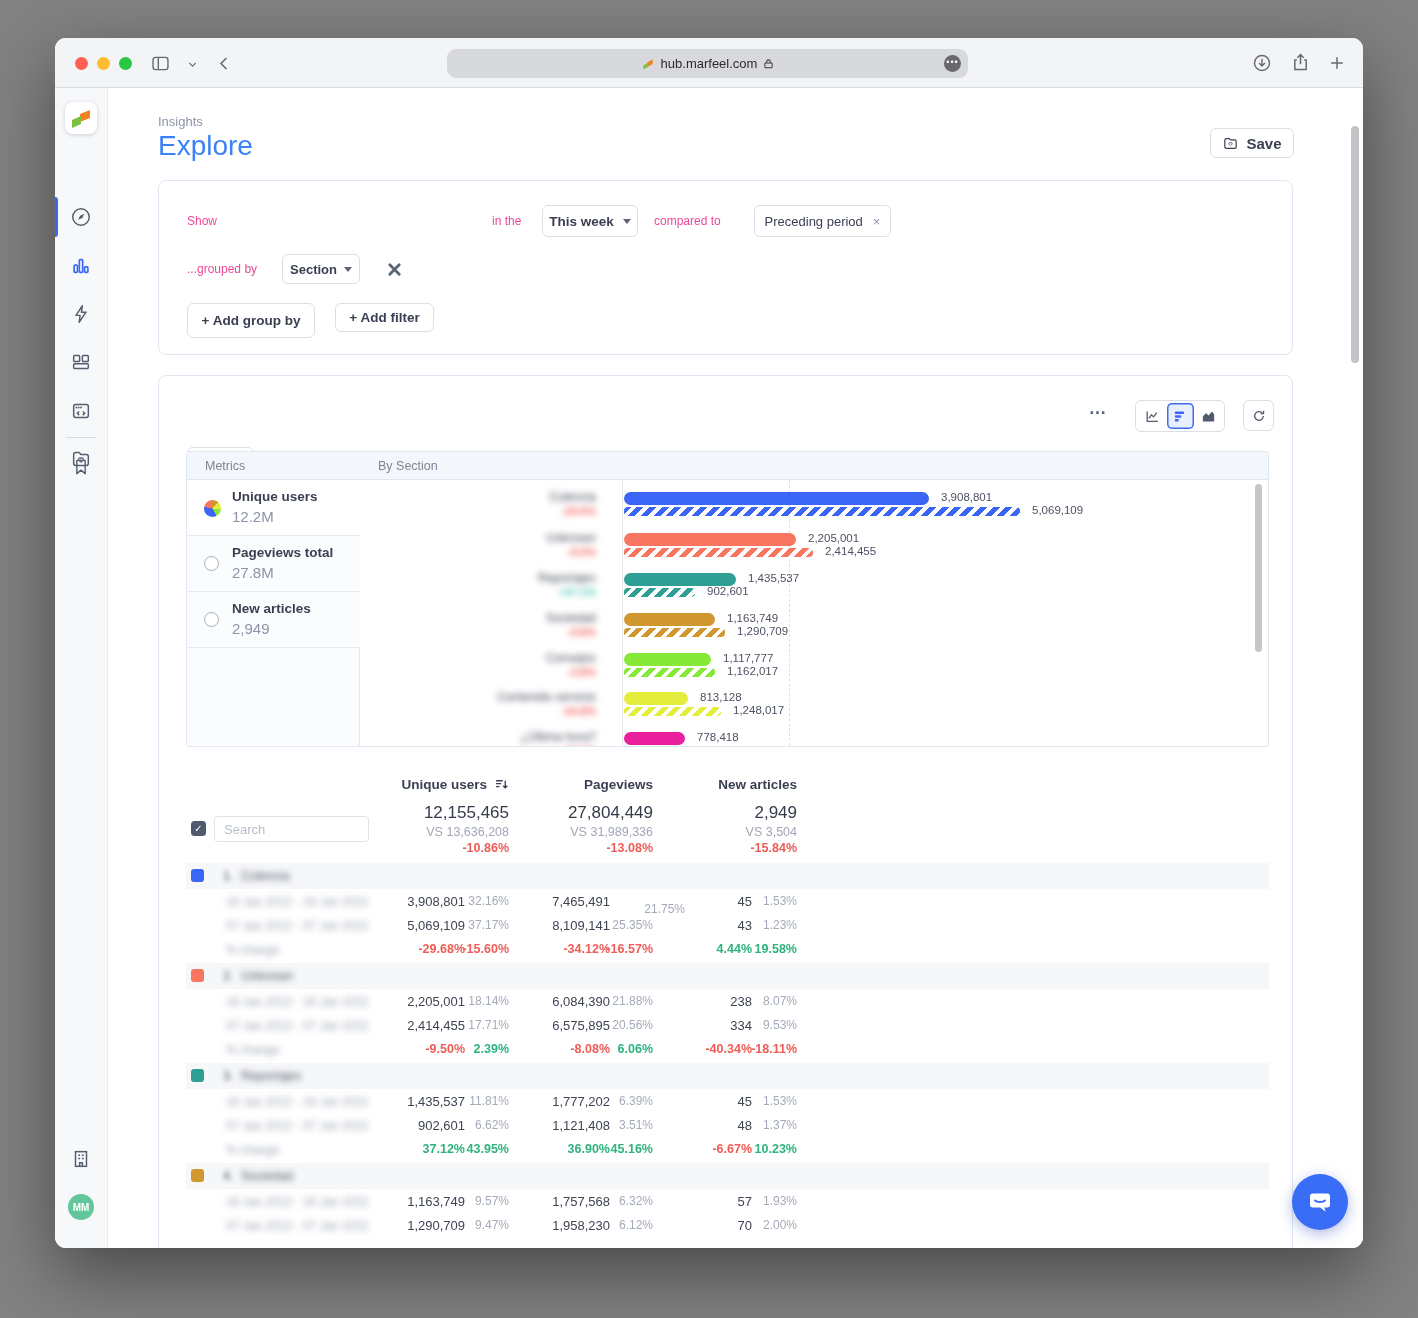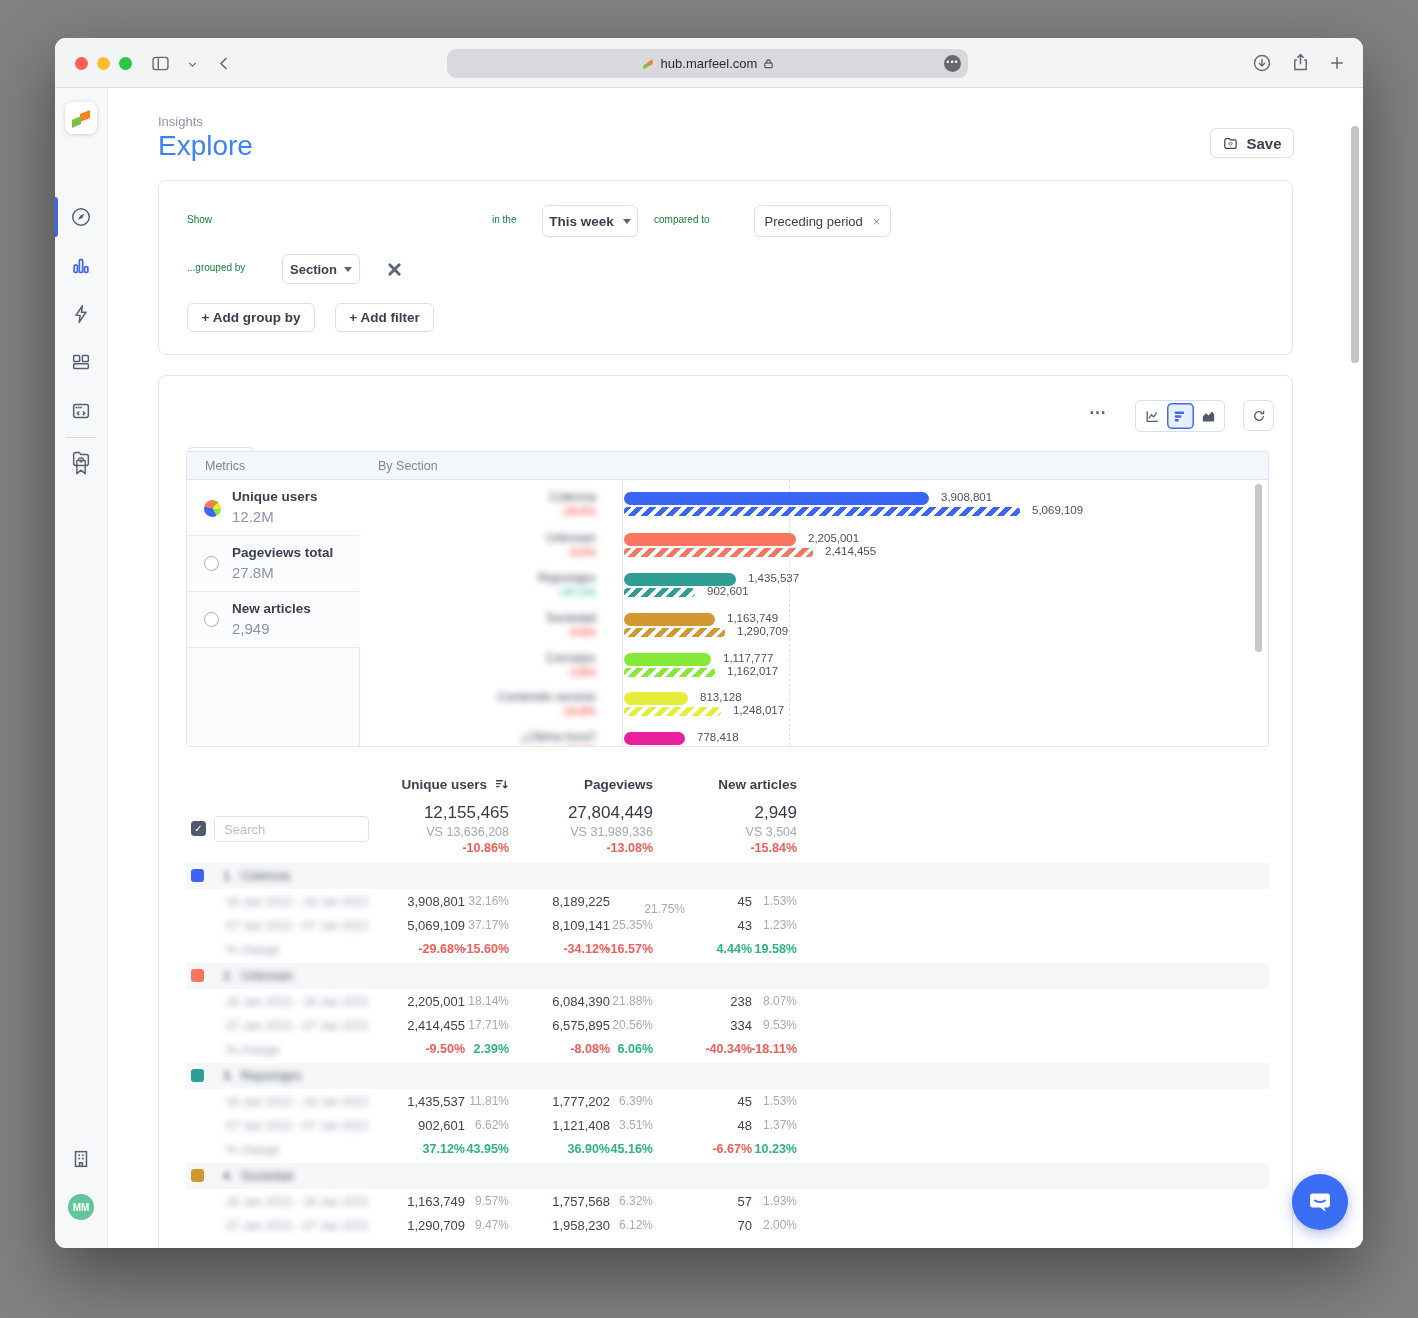--- a/index.html
+++ b/index.html
@@ -29,21 +29,21 @@
   .main{position:absolute;left:53px;top:50px;right:0;bottom:0;background:#fff;}
   .mscroll{position:absolute;right:4px;top:38px;width:8px;height:237px;background:#c3c4c7;border-radius:4px;}
   .crumb{position:absolute;left:50px;top:26px;font-size:13px;color:#8d95a8;}
   .ptitle{position:absolute;left:50px;top:42px;font-size:28px;color:#3b82f6;font-weight:500;}
   .btn{border:1px solid #d9dfe9;border-radius:6px;background:#fff;color:#3a3f51;display:flex;align-items:center;
     justify-content:center;gap:7px;font-size:13.5px;font-weight:600;white-space:nowrap;}
   .save{position:absolute;left:1102px;top:40px;width:84px;height:30px;font-size:15px;}
   .panel{position:absolute;border:1px solid #dde6f3;border-radius:8px;background:#fff;}
   .fpanel{left:50px;top:92px;width:1135px;height:175px;}
   .cpanel{left:50px;top:287px;width:1135px;height:900px;}
-  .flabel{position:absolute;font-size:10px;color:#15803d;}
+  .flabel{position:absolute;font-size:12px;color:#ec4899;}
   .caret{width:0;height:0;border-left:4px solid transparent;border-right:4px solid transparent;border-top:5px solid #5a6474;}
   .badge3{min-width:18px;height:18px;background:#57607a;border-radius:4px;color:#fff;font-size:11px;font-weight:700;
     display:flex;align-items:center;justify-content:center;padding:0 4px;}
   .chip-x{color:#8a93a5;font-size:13px;font-weight:400;margin-left:2px;}
   
   .daily{position:absolute;left:28px;top:23px;width:67px;height:30px;}
   .dots3{position:absolute;left:925px;top:26px;width:28px;text-align:center;color:#596274;font-size:17px;font-weight:700;letter-spacing:1px;}
   .ctypes{position:absolute;left:976px;top:24px;width:90px;height:32px;border:1px solid #d9dfe9;border-radius:6px;
     display:flex;align-items:center;justify-content:space-around;padding:0 2px;background:#fff;}
   .ctype{width:27px;height:26px;display:flex;align-items:center;justify-content:center;border-radius:5px;color:#525b6d;}
@@ -244,21 +244,21 @@
       <span class="flabel" style="left:28px;top:81px;">...grouped by</span>
       <button class="btn" style="position:absolute;left:123px;top:73px;width:78px;height:30px;gap:7px;font-size:13px;">
         <span>Section</span>
         <span class="caret"></span>
       </button>
       <span style="position:absolute;left:227px;top:80px;">
         <svg width="17" height="17" viewBox="0 0 18 18" fill="none" stroke="#5b6575" stroke-width="3" stroke-linecap="round">
             <path d="M4 4l10 10M14 4L4 14"></path>
           </svg>
       </span>
-      <button class="btn" style="position:absolute;left:28px;top:122px;width:128px;height:29px;">+ Add group by</button>
+      <button class="btn" style="position:absolute;left:28px;top:122px;width:128px;height:35px;">+ Add group by</button>
       <button class="btn" style="position:absolute;left:176px;top:122px;width:99px;height:29px;">+ Add filter</button>
     </div>
 
     <div class="panel cpanel">
       <button class="btn daily" style="gap:8px;margin-top:48px;">
         <span>Daily</span>
         <span class="caret"></span>
       </button>
       <div class="dots3">⋯</div>
       <div class="ctypes">
@@ -385,21 +385,21 @@
           <div class="t-vs" style="right: 472px; top: 64px;">VS 3,504</div>
           <div class="t-chg" style="right: 472px; top: 80px;">-15.84%</div>
           <div class="gband" style="top: 102px;">
             <div class="gsq" style="background: rgb(59, 102, 245);"></div>
             <div class="grank">1.</div>
             <div class="gname">Colencia</div>
           </div>
           <div class="rowlab" style="top: 134px;">16 Jan 2022 - 16 Jan 2022</div>
           <div class="num" style="top: 133px; right: 804px;">3,908,801</div>
           <div class="pct" style="top: 133px; right: 760px;">32.16%</div>
-          <div class="num" style="top: 133px; right: 659px;">8,189,225</div>
+          <div class="num" style="top: 133px; right: 659px;">7,465,491</div>
           <div class="pct" style="top: 133px; right: 584px; margin-top: 8px;">21.75%</div>
           <div class="num" style="top: 133px; right: 517px;">45</div>
           <div class="pct" style="top: 133px; right: 472px;">1.53%</div>
           <div class="rowlab" style="top: 158px;">07 Jan 2022 - 07 Jan 2022</div>
           <div class="num" style="top: 157px; right: 804px;">5,069,109</div>
           <div class="pct" style="top: 157px; right: 760px;">37.17%</div>
           <div class="num" style="top: 157px; right: 659px;">8,109,141</div>
           <div class="pct" style="top: 157px; right: 616px;">25.35%</div>
           <div class="num" style="top: 157px; right: 517px;">43</div>
           <div class="pct" style="top: 157px; right: 472px;">1.23%</div>

